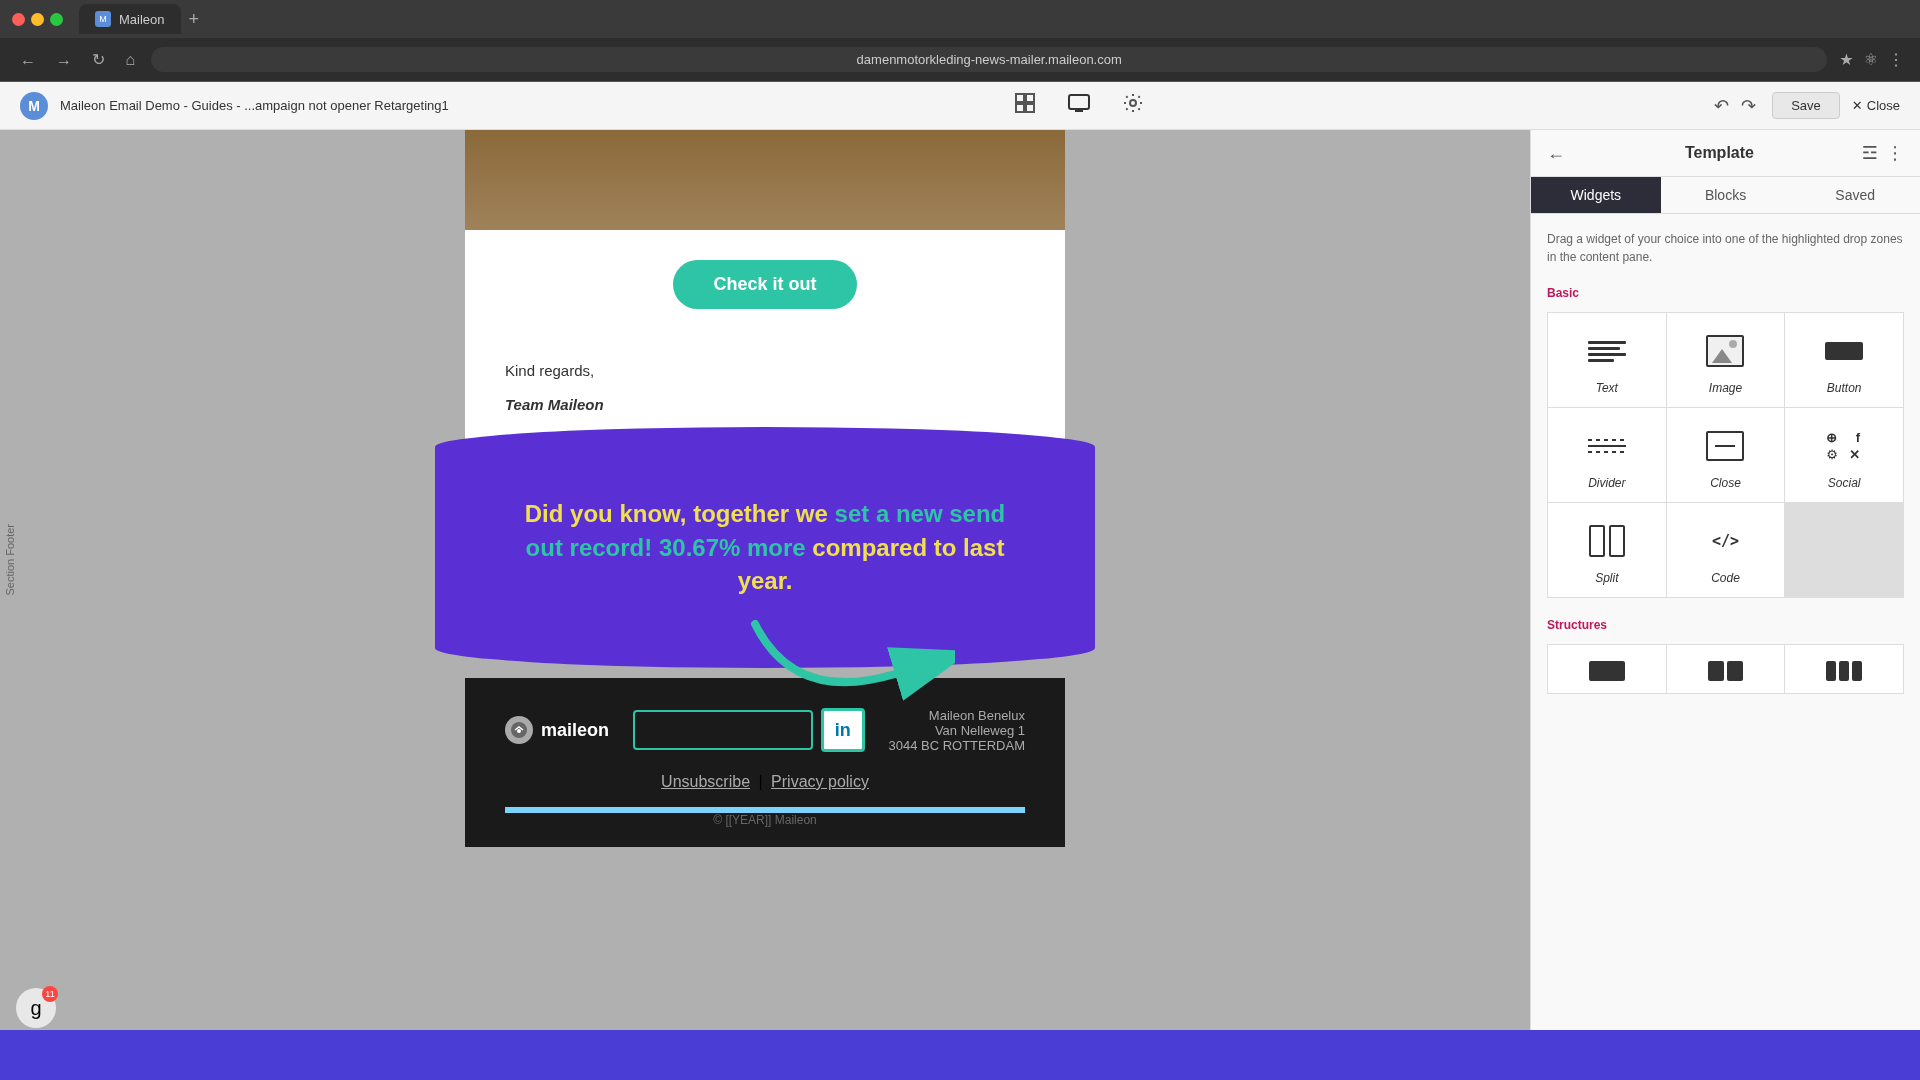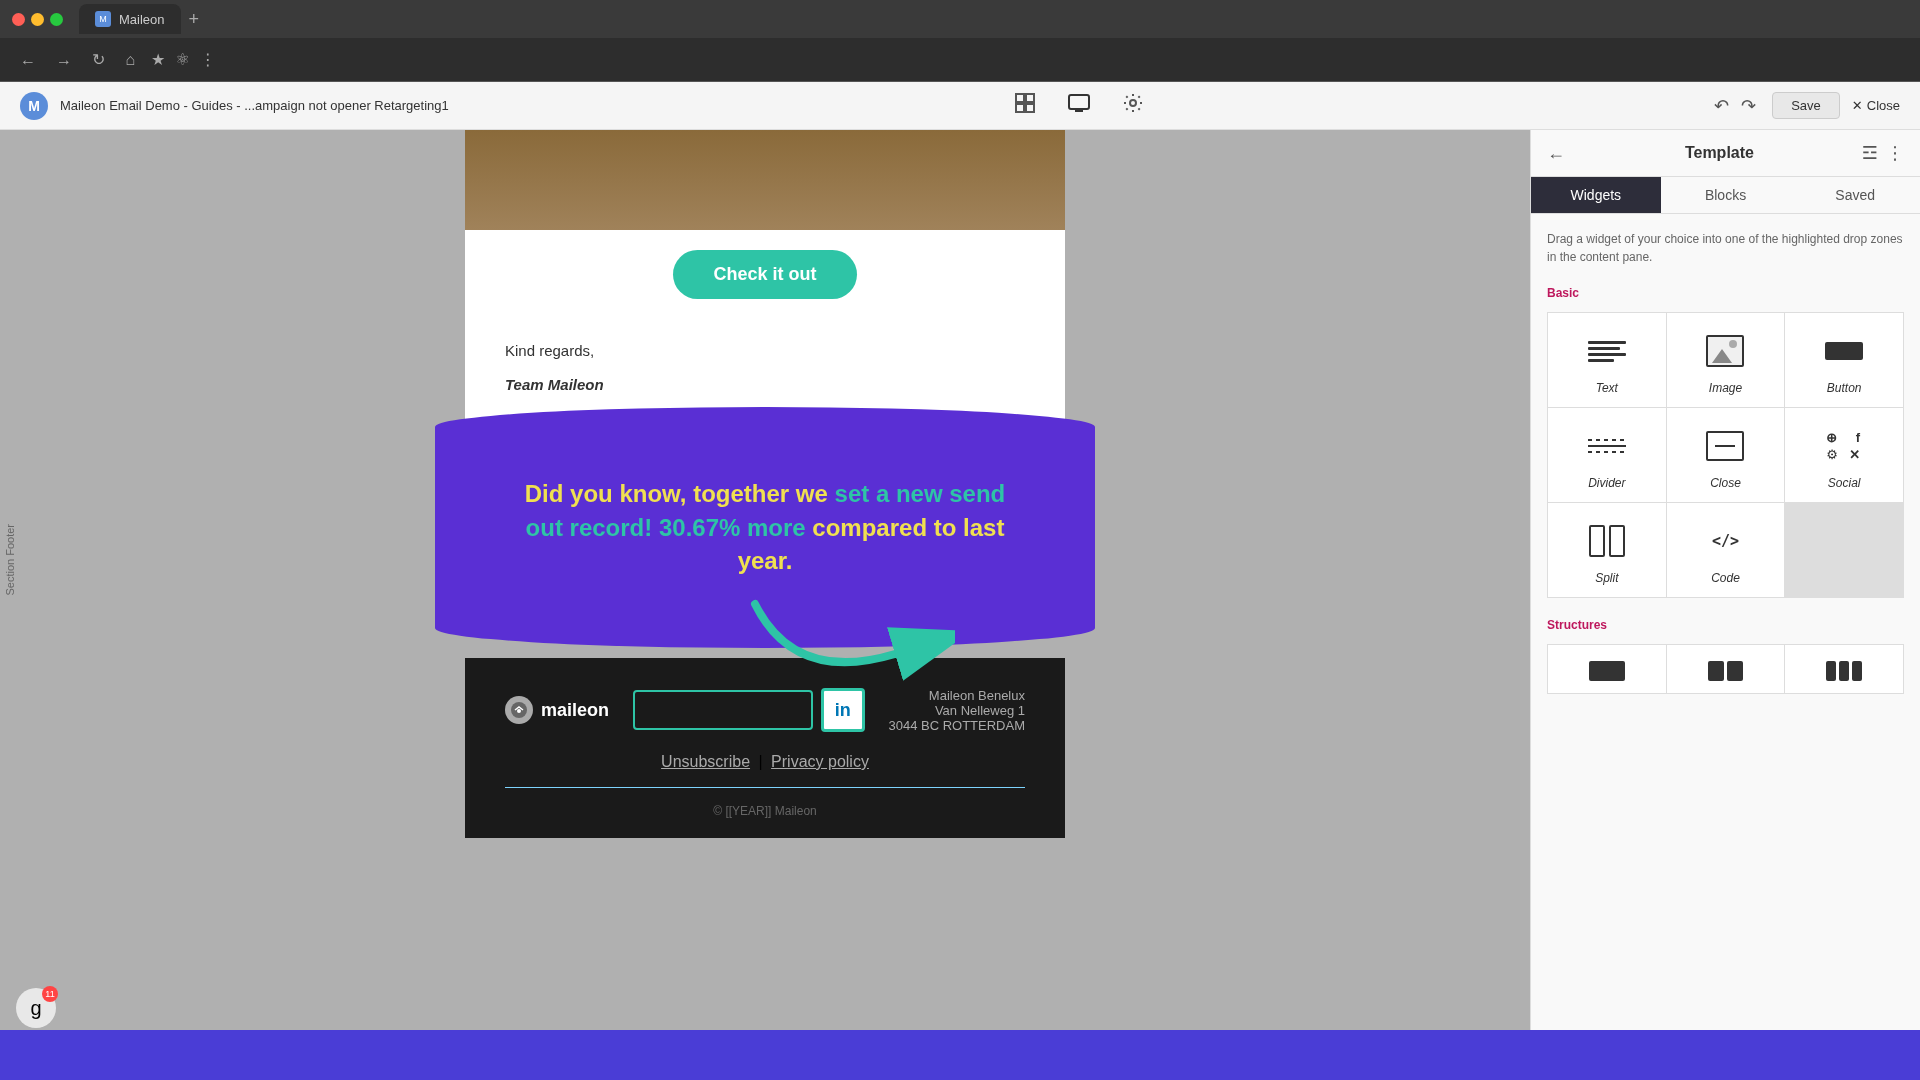--- a/index.html
+++ b/index.html
@@ -43,21 +43,21 @@
     .content-pane { flex: 1; background: #b0b0b0; overflow-y: auto; position: relative; }
     .content-inner { padding: 0; min-height: 100%; position: relative; }
 
     
     .section-footer-label { position: absolute; left: 0; top: 390px; writing-mode: vertical-rl; transform: rotate(180deg); font-size: 11px; color: #666; padding: 4px; background: transparent; white-space: nowrap; }
 
     
     .email-container { width: 600px; margin: 0 auto; background: transparent; }
 
     
-    .checkin-section { background: white; padding: 20px 40px; text-align: center; }
+    .checkin-section { background: white; padding: 30px 40px; text-align: center; }
     .checkin-btn { background: #2ec4a6; color: white; border: none; border-radius: 25px; padding: 14px 40px; font-size: 18px; font-weight: 600; cursor: pointer; }
 
     
     .text-section { background: white; padding: 20px 40px 30px; }
     .text-section p { color: #333; font-size: 15px; line-height: 1.6; }
     .text-section .signature { font-weight: bold; font-style: italic; margin-top: 10px; }
 
     
     .banner-section { position: relative; background: #3b1fa8; padding: 50px 40px; text-align: center; overflow: visible; margin-bottom: 0; }
     .banner-section::before { content: ''; position: absolute; top: -20px; left: -30px; right: -30px; bottom: -20px; background: #5a2fd4; border-radius: 50% 50% 50% 50% / 20px 20px 20px 20px; z-index: 0; }
@@ -73,21 +73,21 @@
     .footer-section { background: #1a1a1a; padding: 30px 40px 20px; position: relative; margin-top: 20px; }
     .footer-top { display: flex; align-items: center; justify-content: space-between; margin-bottom: 20px; }
     .maileon-logo { display: flex; align-items: center; gap: 8px; color: white; font-size: 18px; font-weight: bold; }
     .maileon-logo-icon { width: 28px; height: 28px; border-radius: 50%; background: #aaa; display: flex; align-items: center; justify-content: center; font-size: 14px; }
     .footer-social { display: flex; gap: 8px; align-items: center; }
     .social-placeholder { width: 180px; height: 40px; border: 2px solid #2ec4a6; border-radius: 4px; display: flex; align-items: center; justify-content: center; }
     .linkedin-icon { width: 44px; height: 44px; background: white; border-radius: 4px; border: 3px solid #2ec4a6; display: flex; align-items: center; justify-content: center; font-size: 18px; font-weight: bold; color: #0077b5; }
     .footer-address { color: #aaa; font-size: 13px; text-align: right; }
     .footer-links { text-align: center; margin-bottom: 16px; }
     .footer-links a { color: #aaa; font-size: 16px; text-decoration: underline; margin: 0 4px; }
-    .footer-copyright { text-align: center; color: #666; font-size: 12px; padding-top: 16px; border-top: 1px solid #7dd3fc; }
+    .footer-copyright { text-align: center; color: #666; font-size: 12px; border-top: 6px solid #7dd3fc; }
 
     
     .right-panel { width: 390px; background: #f9f9f9; border-left: 1px solid #ddd; display: flex; flex-direction: column; }
     .panel-header { display: flex; align-items: center; padding: 12px 16px; background: #f9f9f9; border-bottom: 1px solid #ddd; }
     .panel-back { background: none; border: none; font-size: 18px; cursor: pointer; color: #555; margin-right: 12px; }
     .panel-title { flex: 1; text-align: center; font-size: 16px; font-weight: 600; color: #333; }
     .panel-actions { display: flex; gap: 8px; }
     .panel-action-btn { background: none; border: none; font-size: 18px; cursor: pointer; color: #555; }
 
     
@@ -175,20 +175,21 @@
         <span>Maileon</span>
       </div>
       <button class="tab-new">+</button>
     </div>
   </div>
   <div class="address-bar">
     <button class="nav-btn">←</button>
     <button class="nav-btn">→</button>
     <button class="nav-btn">↻</button>
     <button class="nav-btn">⌂</button>
+    <input class="address-input" value="damenmotorkleding-news-mailer.maileon.com" style="">
     <div class="nav-right">
       <span>★</span>
       <span>⚛</span>
       <span>⋮</span>
     </div>
   </div>
 </div>
 
 <div class="app-header">
   <div class="app-header-left">

